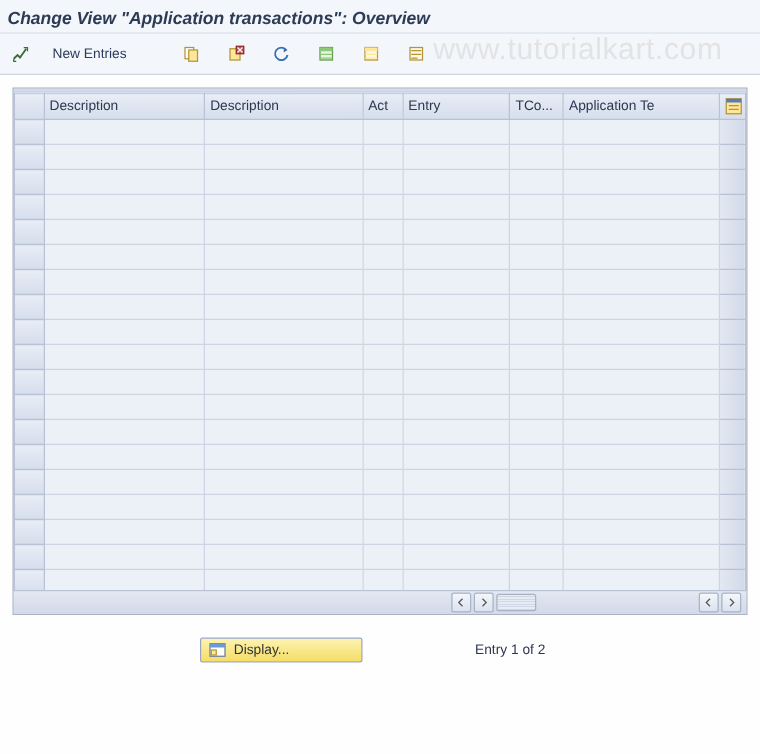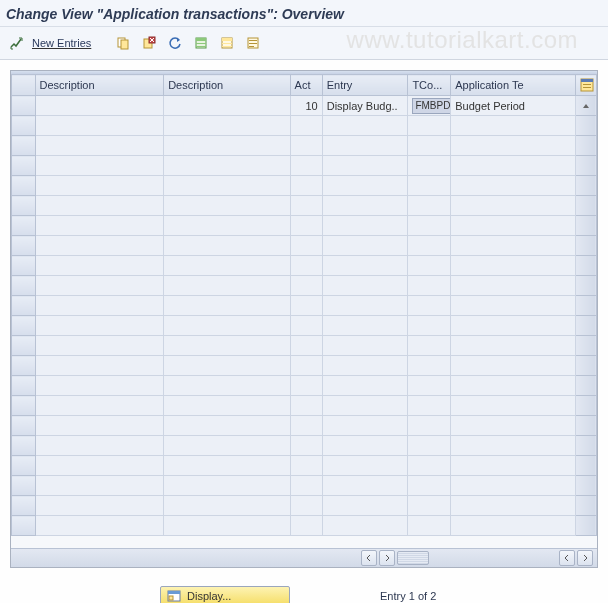--- a/index.html
+++ b/index.html
@@ -18,25 +18,24 @@
     font-size: 14px;
     font-weight: bold;
     font-style: italic;
     color: #2e3b55;
     border-bottom: 1px solid #d8dee7;
     background: #f3f6fb;
   }
   .toolbar {
     display: flex;
     align-items: center;
-    gap: 6px;
+    gap: 16px;
     padding: 6px 6px;
     background: #f3f6fb;
     border-bottom: 1px solid #d0d6e0;
-    text-decoration: underline;
   }
   .toolbar .tool-btn {
     display: inline-flex;
     align-items: center;
     justify-content: center;
     width: 18px;
     height: 18px;
     border: 1px solid transparent;
     border-radius: 2px;
     cursor: pointer;
@@ -45,21 +44,21 @@
     color: #2b3a5c;
     cursor: pointer;
     margin-right: 4px;
   }
   .spacer { flex: 0 0 6px; }
 
   .table-wrap {
     margin: 10px;
     border: 1px solid #aab2c0;
     background: #f6f8fb;
-    height: 498px;
+    height: 422px;
     box-sizing: border-box;
     position: relative;
     display: flex;
     flex-direction: column;
   }
   .header-gradient {
     height: 3px;
     background: linear-gradient(#d7e0ef, #c7d2e5);
   }
   .grid {
@@ -288,36 +287,20 @@
             <svg width="14" height="14" viewBox="0 0 14 14">
                 <rect x="1" y="1" width="12" height="12" fill="#ffe79a" stroke="#b59437"></rect>
                 <rect x="1" y="1" width="12" height="3" fill="#5b7bb4"></rect>
                 <rect x="3" y="6" width="8" height="1" fill="#b59437"></rect>
                 <rect x="3" y="9" width="8" height="1" fill="#b59437"></rect>
               </svg>
           </th>
         </tr>
       </thead>
       <tbody id="grid-body">
-      <tr>
-            <td class="row-marker-cell"></td>
-            <td></td>
-            <td></td>
-            <td class="td-act">10</td>
-            <td>Display Budg..</td>
-            <td class="td-tcode"><span>FMBPD</span></td>
-            <td>Budget Period</td>
-            <td class="vscroll">
-              <div class="vscroll-btn">
-                <svg width="8" height="8" viewBox="0 0 8 8">
-                  <path d="M1 6 L4 2 L7 6 Z" fill="#666"></path>
-                </svg>
-              </div>
-            </td>
-          </tr>
           <tr>
             <td class="row-marker-cell"></td>
             <td></td>
             <td></td>
             <td class="td-act"></td>
             <td></td>
             <td></td>
             <td></td>
             <td class="vscroll"></td>
           </tr>

